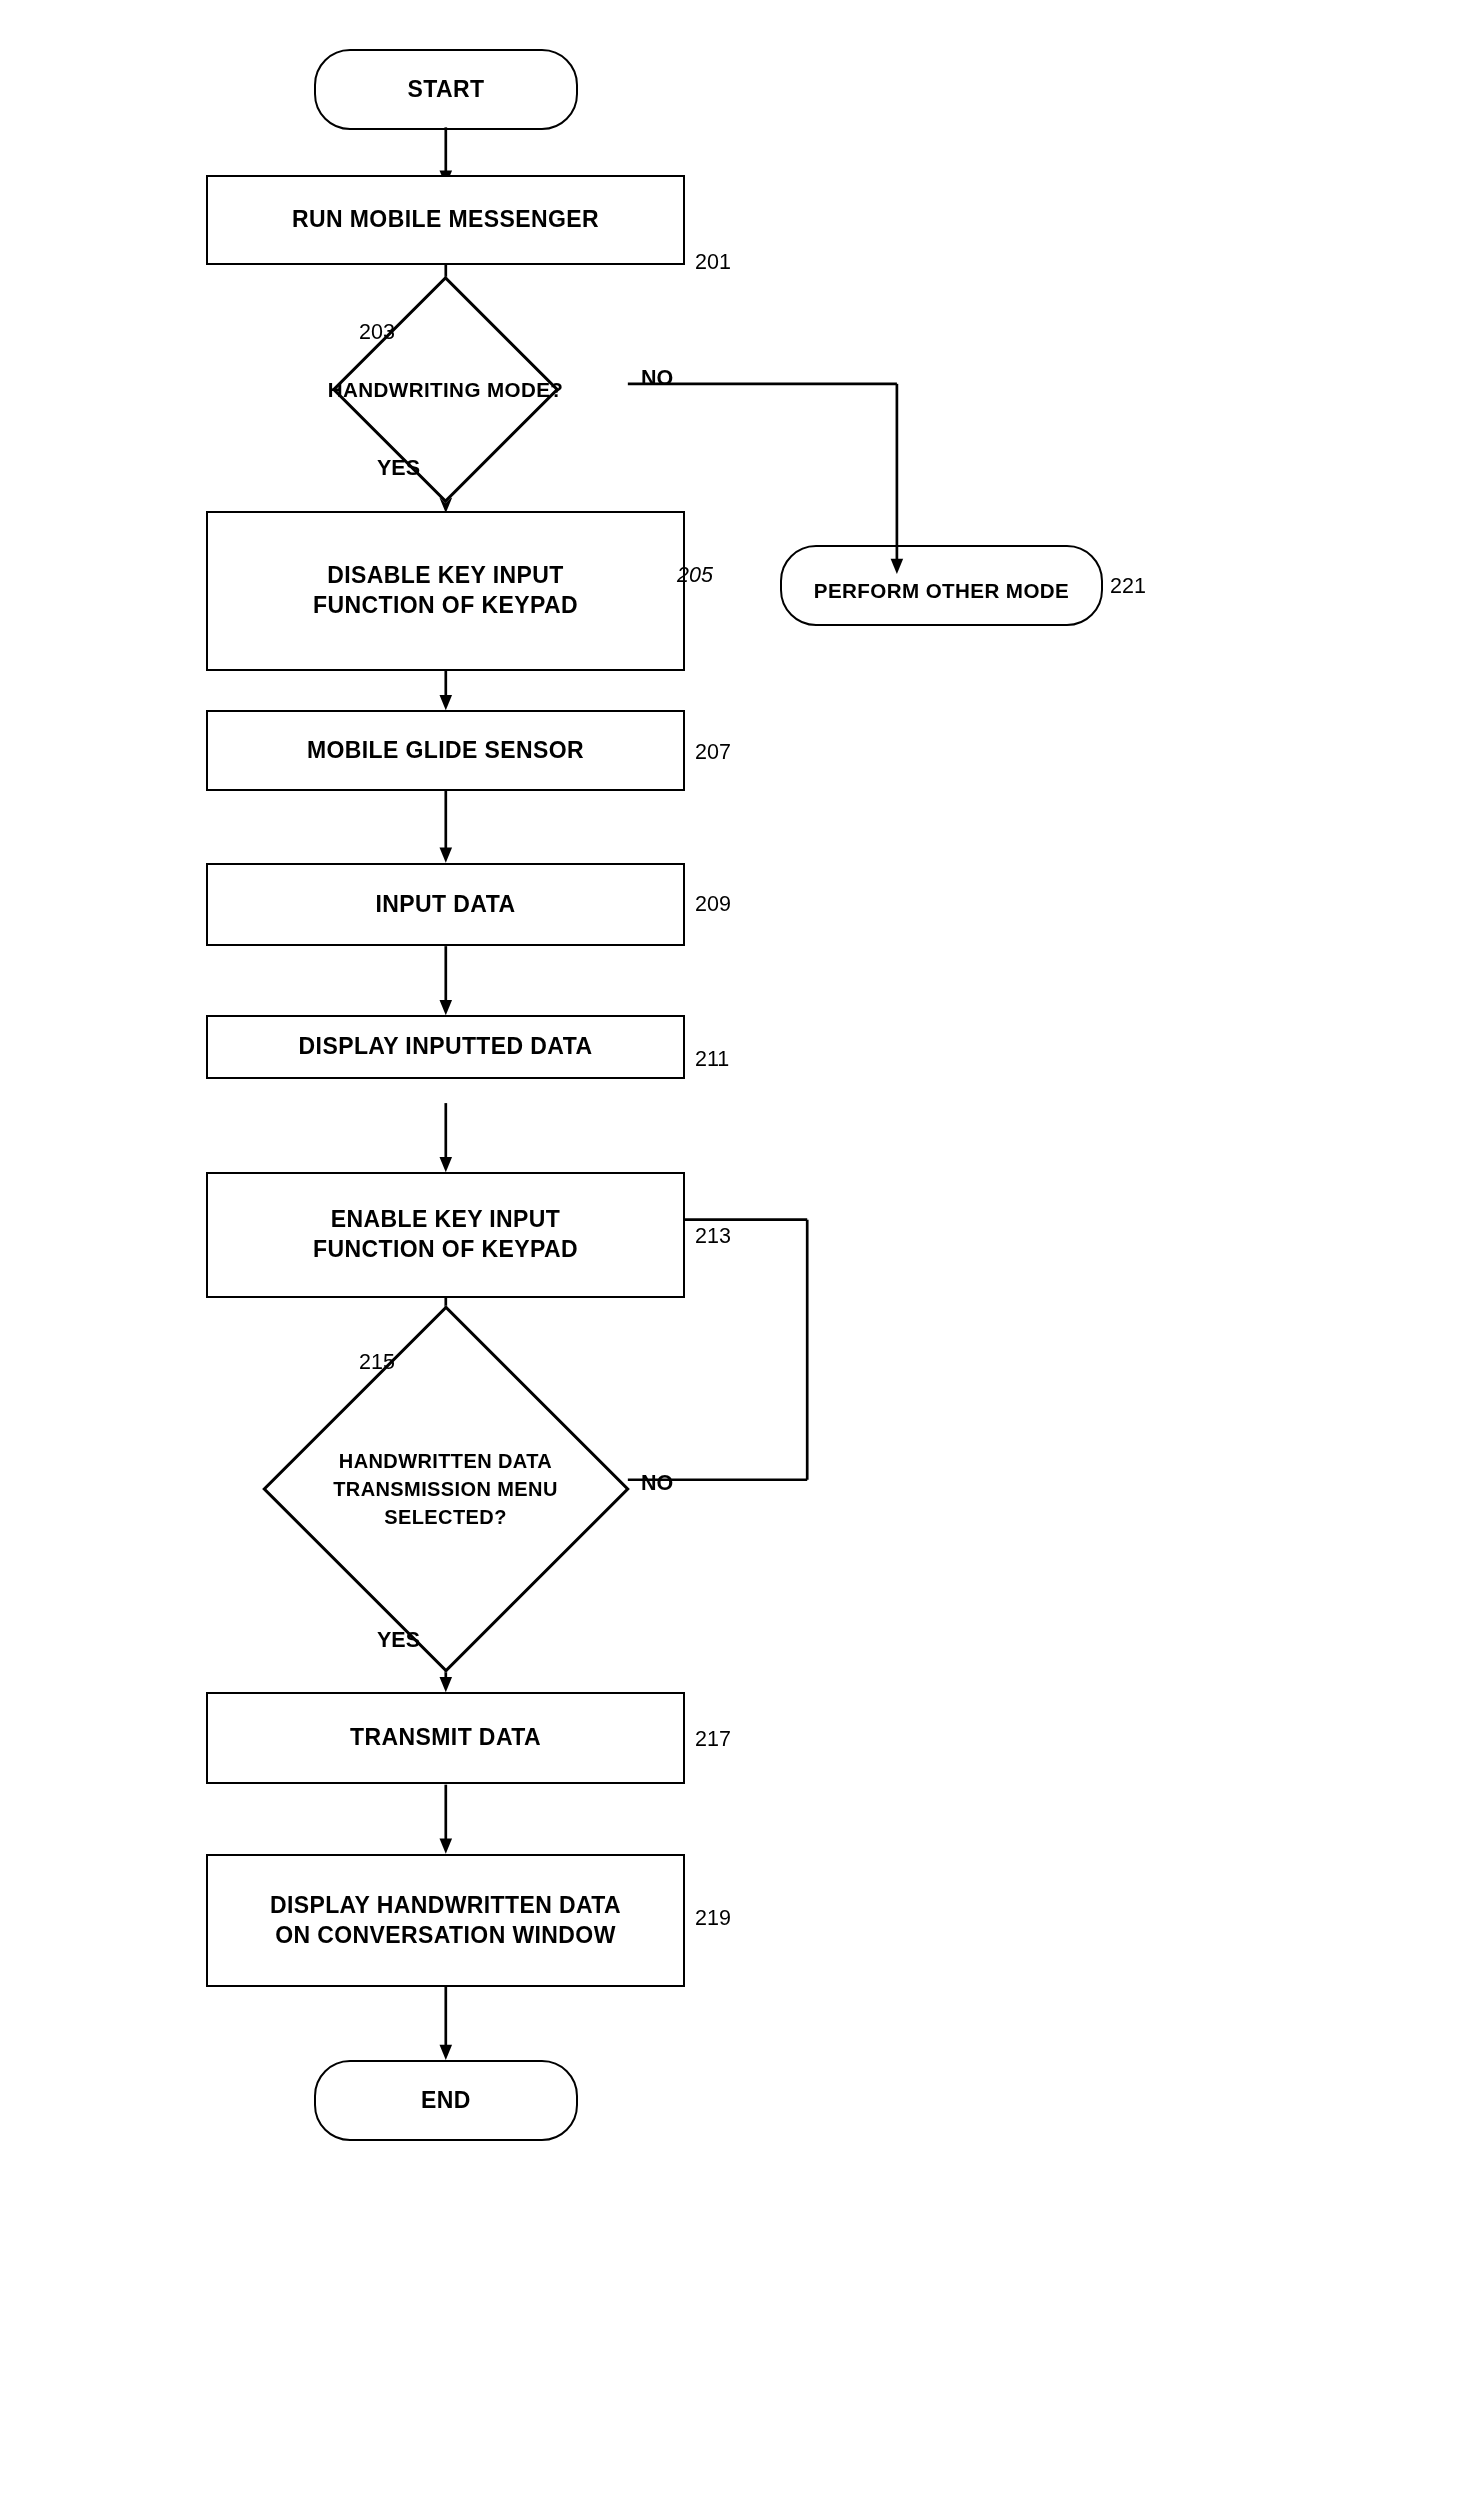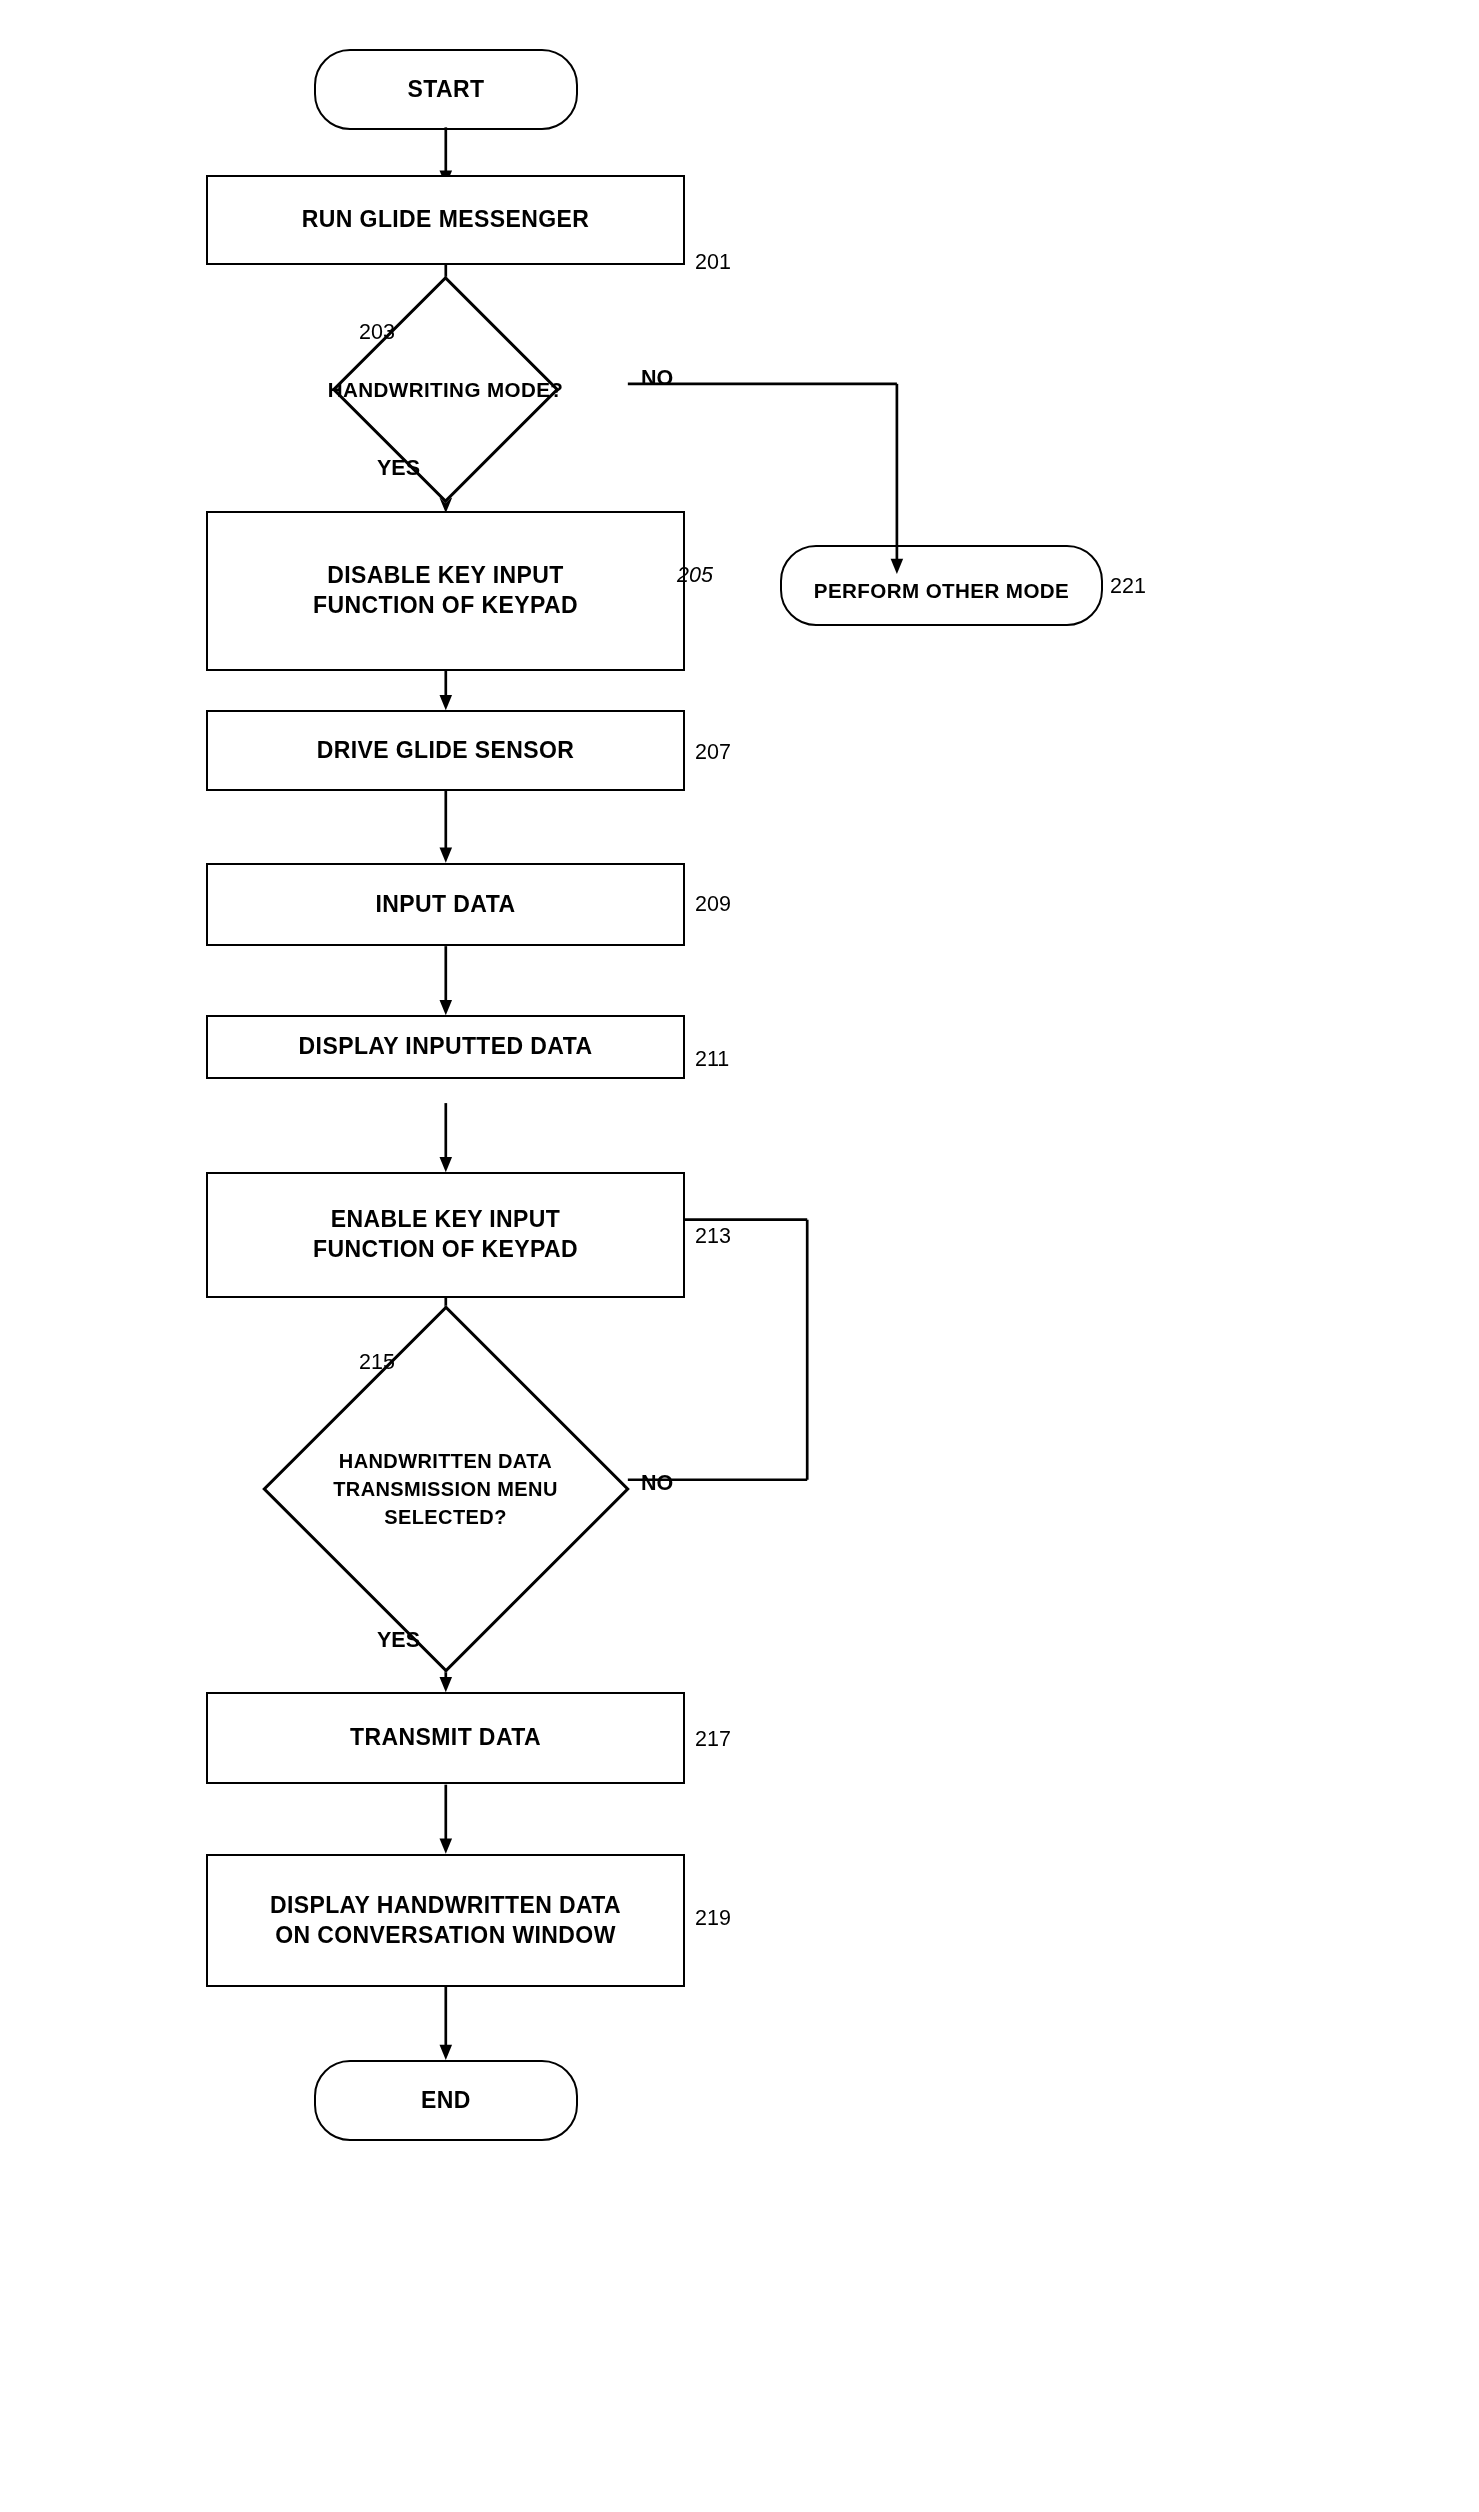--- a/index.html
+++ b/index.html
@@ -114,21 +114,21 @@
 
     <line x1="497" y1="2215" x2="497" y2="2285" stroke="#000" stroke-width="3"></line>
     <polygon points="490,2280 504,2280 497,2297" fill="#000"></polygon>
   </svg>
 
   <div class="shape rounded-rect" style="left:314px; top:49px; width:264px; height:81px;">
     <span class="shape-label">START</span>
   </div>
 
   <div class="shape rect" style="left:206px; top:175px; width:479px; height:90px;">
-    <span class="shape-label">RUN GLIDE MESSENGER</span>
+    <span class="shape-label">RUN MOBILE MESSENGER</span>
   </div>
   <span class="ref-label" style="left:695px; top:206px;margin-top:44px;">201</span>
 
   <div class="shape" style="left:260px; top:318px; width:371px; height:144px;">
     <div class="diamond" style="width:161px; height:161px; border:3.1px solid #000; position:absolute; top:-9px; left:105px;"></div>
     <span class="shape-label" style="z-index:2; position:relative; font-size:20.6px;">HANDWRITING MODE?</span>
   </div>
 
   <span class="ref-label" style="left:377px; top:456px; font-size:21.5px; font-weight:bold;">YES</span>
 
@@ -141,21 +141,21 @@
   </div>
   <span class="ref-label" style="left:1110px; top:574px;">221</span>
 
   <div class="shape rect" style="left:206px; top:511px; width:479px; height:160px;">
     <span class="shape-label" style="white-space:pre-line;">DISABLE KEY INPUT
 FUNCTION OF KEYPAD</span>
   </div>
   <span class="ref-label" style="left:677px; top:563px;font-style:italic;">205</span>
 
   <div class="shape rect" style="left:206px; top:710px; width:479px; height:81px;">
-    <span class="shape-label">DRIVE GLIDE SENSOR</span>
+    <span class="shape-label">MOBILE GLIDE SENSOR</span>
   </div>
   <span class="ref-label" style="left:695px; top:740px;">207</span>
 
   <div class="shape rect" style="left:206px; top:863px; width:479px; height:83px;">
     <span class="shape-label">INPUT DATA</span>
   </div>
   <span class="ref-label" style="left:695px; top:892px;">209</span>
 
   <div class="shape rect" style="left:206px; top:1015px; width:479px; height:64px;">
     <span class="shape-label">DISPLAY INPUTTED DATA</span>

